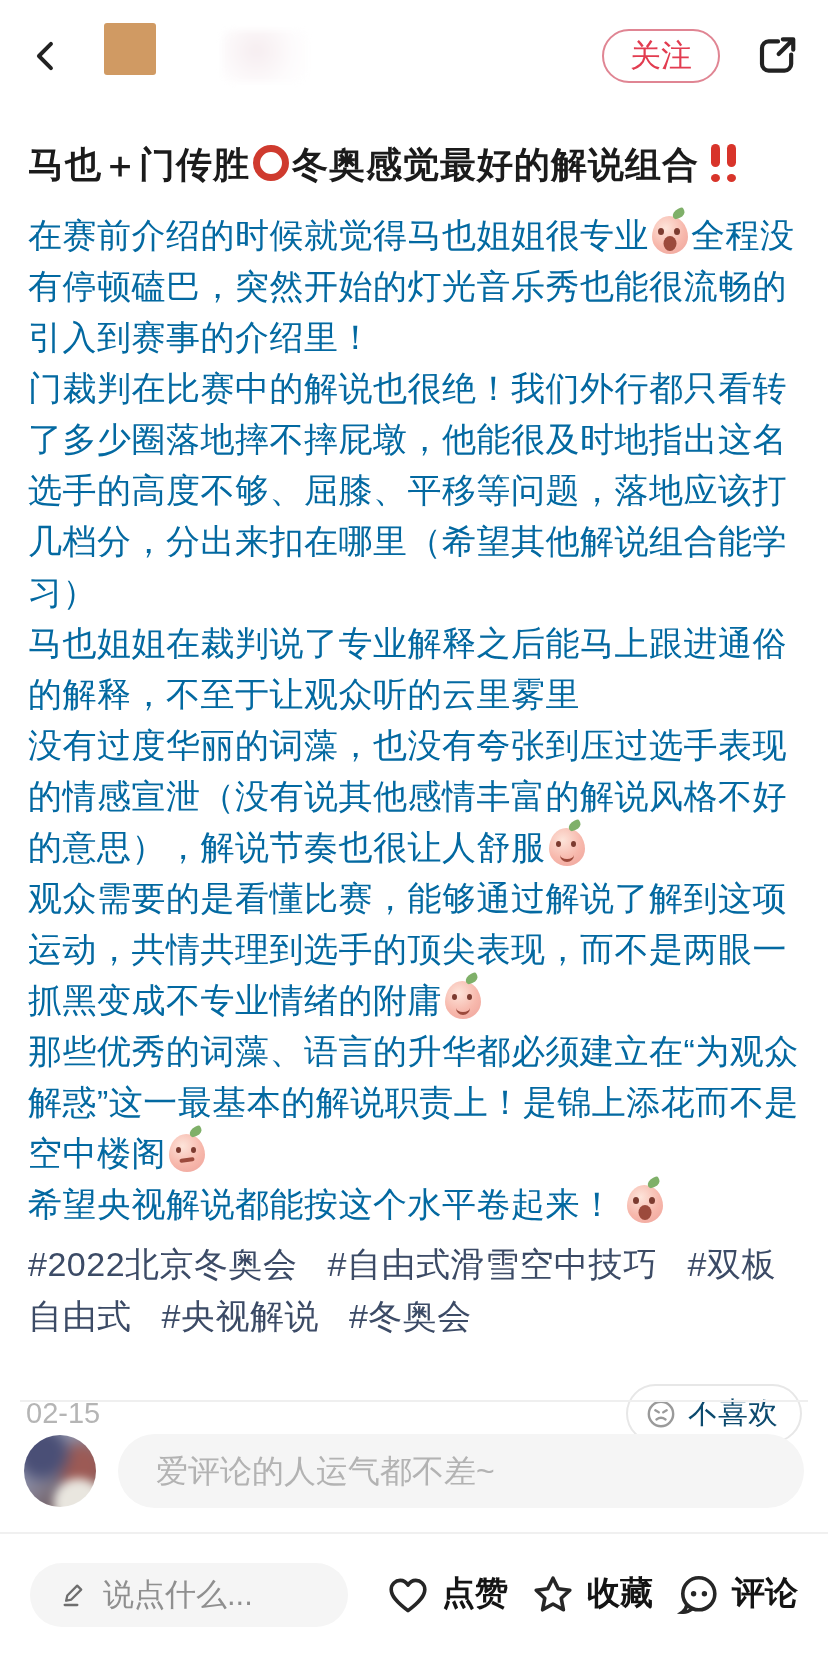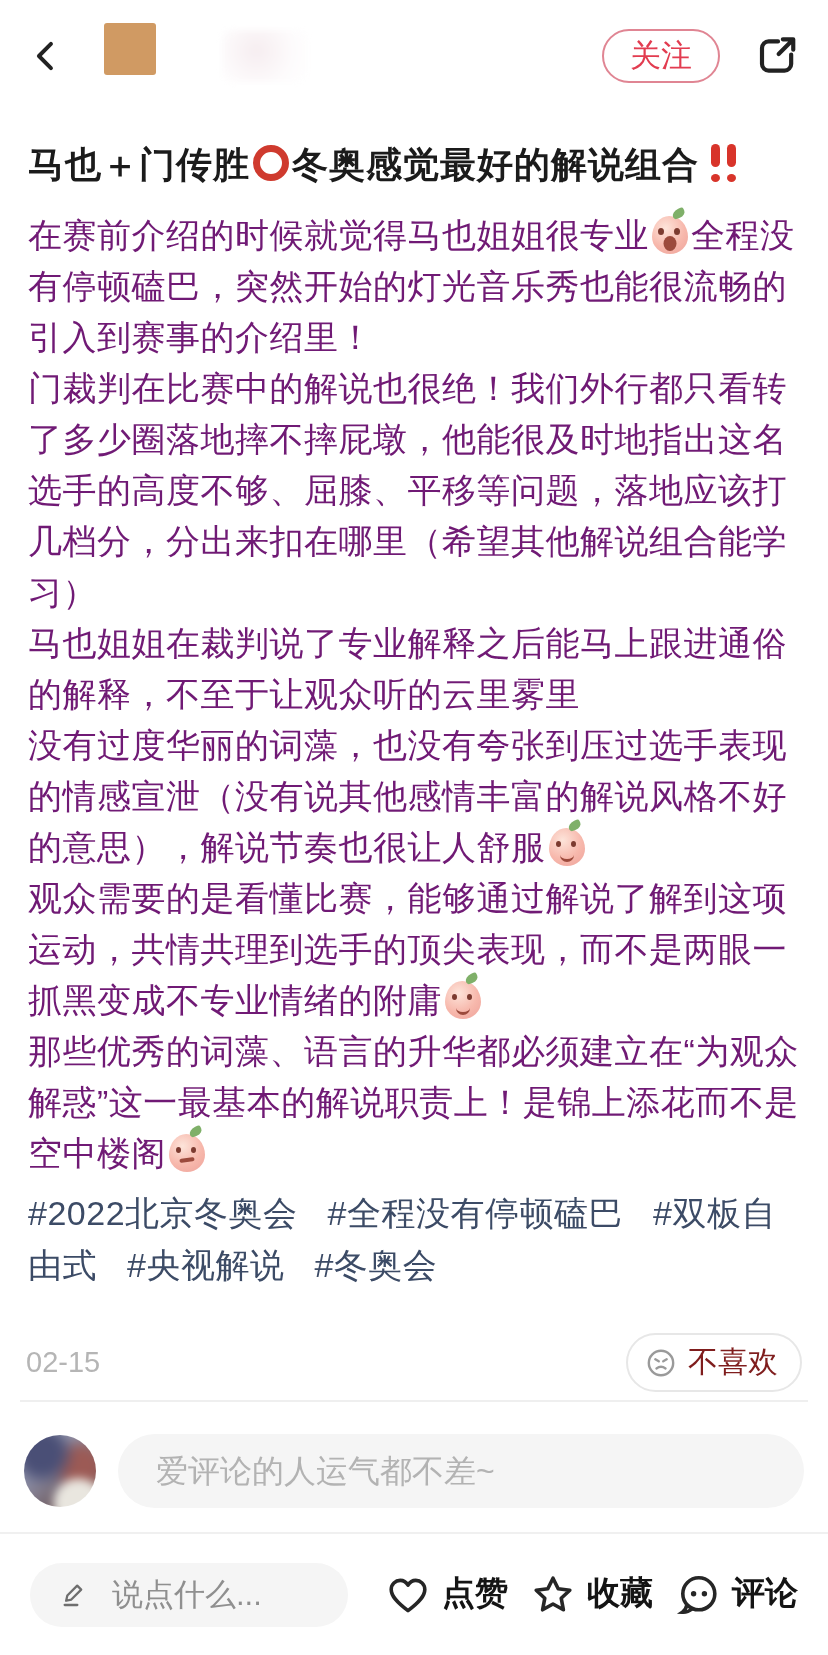--- a/index.html
+++ b/index.html
@@ -23,30 +23,30 @@
     filter: blur(3px); }
   .spacer { flex:1; }
   .follow-btn { min-width:114px; height:54px; padding:0 26px; background:#fff;
     border:2px solid #e08593; border-radius:30px;
     color:#e23c50; font-size:31px; font-weight:500;
     display:flex; align-items:center; justify-content:center; cursor:pointer; }
   .share-btn { margin-left:32px; display:flex; align-items:center; }
 
   
   .title { margin:26px 28px 0; font-size:36px; font-weight:700; color:#1b1b1b; line-height:54px; letter-spacing:1px; }
-  .body { margin:18px 28px 0; font-size:34px; line-height:51px; color:#701a75; letter-spacing:0.5px; }
+  .body { margin:18px 28px 0; font-size:34px; line-height:51px; color:#0369a1; letter-spacing:0.5px; }
   .body p { margin:0; }
   .hashtags { margin:8px 28px 0; font-size:34px; line-height:52px; color:#3c4b66; letter-spacing:0.5px; }
   .hashtag { display:inline; margin-right:30px; cursor:pointer; }
 
   .meta { display:flex; align-items:center; justify-content:space-between; margin:42px 26px 0; }
   .date { font-size:29px; color:#b5b5b5; }
   .dislike-btn { display:flex; align-items:center; gap:10px; background:#fff;
     border:2px solid #e7e7e7; border-radius:999px; padding:7px 22px 7px 16px;
-    color:#7f1d1d; font-size:30px; cursor:pointer; }
+    color:#0c4a6e; font-size:30px; cursor:pointer; }
 
   
   .em { position:relative; display:inline-block; }
   .em-peach { width:36px; height:38px; margin:0 3px; vertical-align:-7px;
     background: radial-gradient(circle at 38% 32%, #fde4da 0%, #f7b8ac 55%, #eea29a 100%);
     border-radius: 48% 52% 50% 50% / 55% 55% 45% 45%; }
   .em-peach .sprout { position:absolute; top:-7px; left:55%; width:13px; height:9px;
     background:#7fb069; border-radius:70% 30% 60% 40%; transform:rotate(-25deg); }
   .em-peach::before { content:""; position:absolute; left:7px; top:13px; width:5px; height:6px;
     background:#7c3b30; border-radius:50%; box-shadow:15px 0 0 #7c3b30; }
@@ -82,21 +82,21 @@
   .comment-pill { flex:1; margin-left:22px; height:74px; background:#f5f5f5; border-radius:999px;
     display:flex; align-items:center; padding:0 36px; cursor:text; }
   .comment-pill input { width:100%; border:none; outline:none; background:transparent;
     font-family:inherit; font-size:32px; color:#7f1d1d; }
   .comment-pill input::placeholder { color:#b3b3b3; }
 
   
   .bottombar { position:absolute; left:0; right:0; bottom:0; height:123px; background:#fff;
     border-top:2px solid #f0f0f0; display:flex; align-items:center; padding:0 30px; }
   .say-pill { width:318px; height:64px; background:#f5f5f5; border-radius:32px; flex:none;
-    display:flex; align-items:center; gap:20px; padding:0 12px 0 28px; cursor:text; }
+    display:flex; align-items:center; gap:11px; padding:0 12px 0 28px; cursor:text; }
   .say-pill input { flex:1; min-width:0; border:none; outline:none; background:transparent;
     font-family:inherit; font-size:31px; color:#666; }
   .say-pill input::placeholder { color:#8f8f8f; }
   .actions { flex:1; display:flex; align-items:center; justify-content:space-between; margin-left:36px; }
   .action { display:flex; align-items:flex-start; gap:10px; cursor:pointer; }
   .action-label { font-size:33px; font-weight:600; color:#141414; }
 </style>
 </head>
 <body>
 
@@ -122,23 +122,24 @@
 
   <h1 class="title" id="post-title"><span>马也＋门传胜</span><span class="em em-circle"></span><span>冬奥感觉最好的解说组合</span><span class="em em-bang"></span></h1>
 
   <div class="body" id="post-body">
       <p><span>在赛前介绍的时候就觉得马也姐姐很专业</span><span class="em em-shocked em-peach"><i class="sprout"></i></span><span>全程没有停顿磕巴，突然开始的灯光音乐秀也能很流畅的引入到赛事的介绍里！</span></p>
       <p><span>门裁判在比赛中的解说也很绝！我们外行都只看转了多少圈落地摔不摔屁墩，他能很及时地指出这名选手的高度不够、屈膝、平移等问题，落地应该打几档分，分出来扣在哪里（希望其他解说组合能学习）</span></p>
       <p><span>马也姐姐在裁判说了专业解释之后能马上跟进通俗的解释，不至于让观众听的云里雾里</span></p>
       <p><span>没有过度华丽的词藻，也没有夸张到压过选手表现的情感宣泄（没有说其他感情丰富的解说风格不好的意思），解说节奏也很让人舒服</span><span class="em em-shy em-peach"><i class="sprout"></i></span></p>
       <p><span>观众需要的是看懂比赛，能够通过解说了解到这项运动，共情共理到选手的顶尖表现，而不是两眼一抓黑变成不专业情绪的附庸</span><span class="em em-smile em-peach"><i class="sprout"></i></span></p>
       <p><span>那些优秀的词藻、语言的升华都必须建立在“为观众解惑”这一最基本的解说职责上！是锦上添花而不是空中楼阁</span><span class="em em-wry em-peach"><i class="sprout"></i></span></p>
+      <p><span>希望央视解说都能按这个水平卷起来！ </span><span class="em em-surprised em-peach"><i class="sprout"></i></span></p>
     </div>
 
-  <div class="hashtags" id="post-hashtags"><span class="hashtag">#2022北京冬奥会</span><span class="hashtag">#全程没有停顿磕巴</span><span class="hashtag">#双板自由式</span><span class="hashtag">#央视解说</span><span class="hashtag">#冬奥会</span></div>
+  <div class="hashtags" id="post-hashtags"><span class="hashtag">#2022北京冬奥会</span><span class="hashtag">#自由式滑雪空中技巧</span><span class="hashtag">#双板自由式</span><span class="hashtag">#央视解说</span><span class="hashtag">#冬奥会</span></div>
 
   <div class="meta">
     <span class="date">02-15</span>
     <div class="dislike-btn">
       <svg width="34" height="34" viewBox="0 0 24 24">
         <circle cx="12" cy="12" r="8.6" fill="none" stroke="#9a9a9a" stroke-width="1.7"></circle>
         <path d="M8 9.4 l2.4 1.4 M16 9.4 l-2.4 1.4" stroke="#9a9a9a" stroke-width="1.7" stroke-linecap="round"></path>
         <path d="M8.8 15.8 Q12 13.6 15.2 15.8" fill="none" stroke="#9a9a9a" stroke-width="1.7" stroke-linecap="round"></path>
       </svg>
       <span>不喜欢</span>

